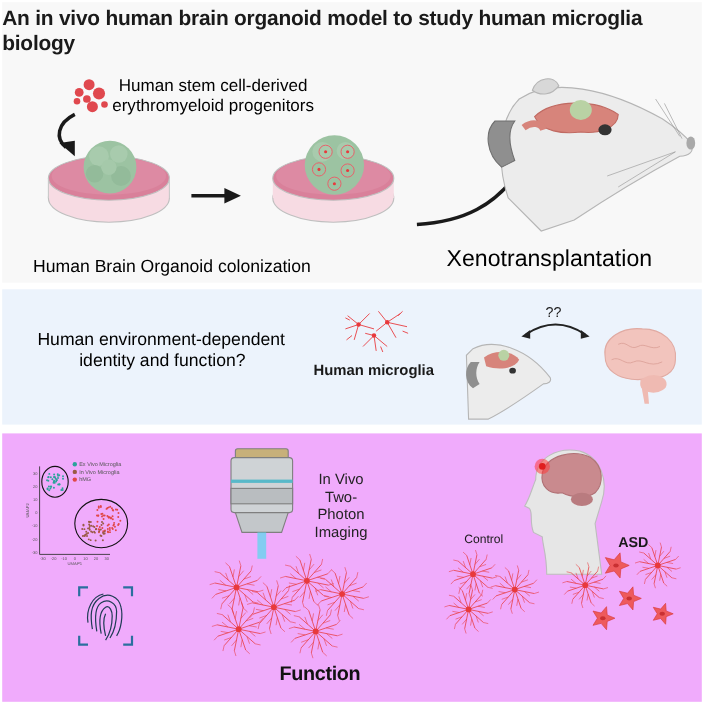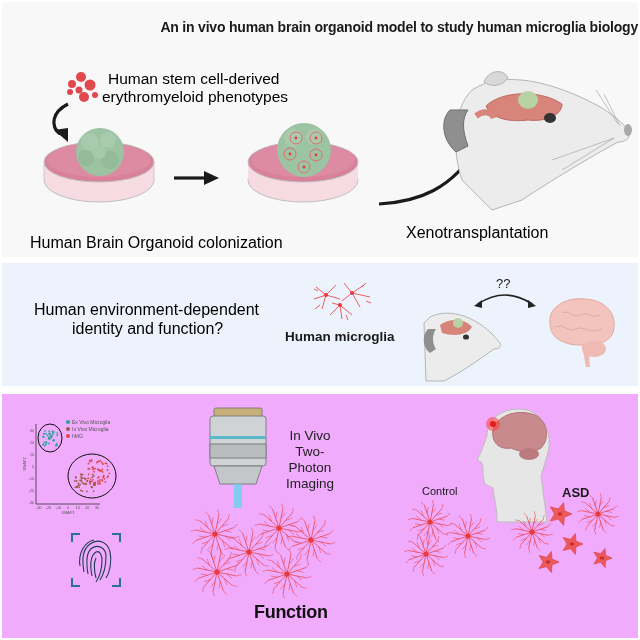--- a/index.html
+++ b/index.html
@@ -2,21 +2,21 @@
 <html><head>
 <meta charset="utf-8">
 <style>
   html,body{margin:0;padding:0;background:#ffffff;}
   body{width:640px;height:640px;position:relative;overflow:hidden;font-family:"Liberation Sans",sans-serif;color:#1a1a1a;}
   .panel{position:absolute;left:2px;width:636px;}
   #p1{top:2px;height:255px;background:#f8f8f8;}
   #p2{top:263px;height:123px;background:#ecf3fc;}
   #p3{top:394px;height:244px;background:#f0abfc;}
   .abs{position:absolute;}
-  .title{left:0;width:636px;top:17px;text-align:right;font-weight:bold;font-size:14px;letter-spacing:-0.2px;}
+  .title{left:0;width:636px;top:5px;text-align:left;font-weight:bold;font-size:19px;letter-spacing:-0.2px;}
   .lbl{font-size:15.5px;color:#000000;white-space:nowrap;}
   .blbl{font-weight:bold;font-size:18px;color:#111;white-space:nowrap;letter-spacing:-0.3px;}
   .sm{font-size:13.5px;color:#222;line-height:16px;}
   svg{position:absolute;overflow:visible;}
 </style>
 </head>
 <body>
 
 <div id="p1" class="panel">
   <div class="abs title">An in vivo human brain organoid model to study human microglia biology</div>
@@ -24,21 +24,21 @@
   <svg style="left:60px;top:68px" width="40" height="34" viewBox="0 0 40 34">
     <circle cx="19" cy="7" r="5" fill="#e0484e"></circle>
     <circle cx="10" cy="14" r="4" fill="#e0484e"></circle>
     <circle cx="28" cy="15" r="5.5" fill="#e0484e"></circle>
     <circle cx="17" cy="20" r="3.5" fill="#e0484e"></circle>
     <circle cx="8" cy="22" r="3" fill="#e0484e"></circle>
     <circle cx="22" cy="27" r="5" fill="#e0484e"></circle>
     <circle cx="33" cy="25" r="3" fill="#e0484e"></circle>
   </svg>
   <div class="abs lbl" style="left:106px;top:68px;">Human stem cell-derived</div>
-  <div class="abs lbl" style="left:100px;top:86px;">erythromyeloid phenotypes</div>
+  <div class="abs lbl" style="left:100px;top:86px;">erythromyeloid progenitors</div>
 
   <svg style="left:44px;top:100px" width="40" height="44" viewBox="0 0 40 44">
     <path d="M22 2 C6 10 4 24 14 32" stroke="#1a1a1a" stroke-width="3.2" fill="none"></path>
     <polygon points="8,28 22,40 22,26" fill="#1a1a1a"></polygon>
   </svg>
 
   <svg style="left:40px;top:128px" width="115" height="78" viewBox="0 0 115 78">
     <ellipse cx="57" cy="50" rx="55" ry="22" fill="#f7dbe3" stroke="#bfbfbf"></ellipse>
     <rect x="2" y="32" width="110" height="18" fill="#f7dbe3"></rect>
     <ellipse cx="57" cy="32" rx="55" ry="20" fill="#d9809a" stroke="#bfbfbf"></ellipse>
@@ -101,21 +101,21 @@
     <ellipse cx="196" cy="70" rx="4" ry="6" fill="#a9a9a9"></ellipse>
     <g stroke="#9a9a9a" stroke-width="0.6" fill="none">
       <path d="M186 64 L164 30"></path>
         <path d="M188 66 L172 34"></path>
       <path d="M182 78 L120 100"></path>
         <path d="M182 78 L130 110"></path>
     </g>
   </svg>
 
   <div class="abs lbl" style="left:28px;top:232px;font-size:16px;">Human Brain Organoid colonization</div>
-  <div class="abs lbl" style="left:404px;top:222px;font-size:16px;">Xenotransplantation</div>
+  <div class="abs lbl" style="left:404px;top:222px;font-size:21px;">Xenotransplantation</div>
 </div>
 
 <div id="p2" class="panel">
   <div class="abs lbl" style="left:32px;top:38px;font-size:16px;">Human environment-dependent</div>
   <div class="abs lbl" style="left:70px;top:57px;font-size:16px;">identity and function?</div>
 
   <svg style="left:310px;top:18px" width="60" height="40" viewBox="0 0 60 40">
     <g stroke="#e8393c" stroke-width="0.8" fill="none">
       <path d="M14 14 L4 6 M14 14 L2 18 M14 14 L10 28 M14 14 L24 4 M14 14 L28 18"></path>
       <path d="M40 12 L32 2 M40 12 L52 4 M40 12 L58 16 M40 12 L48 26 M40 12 L30 20"></path>

